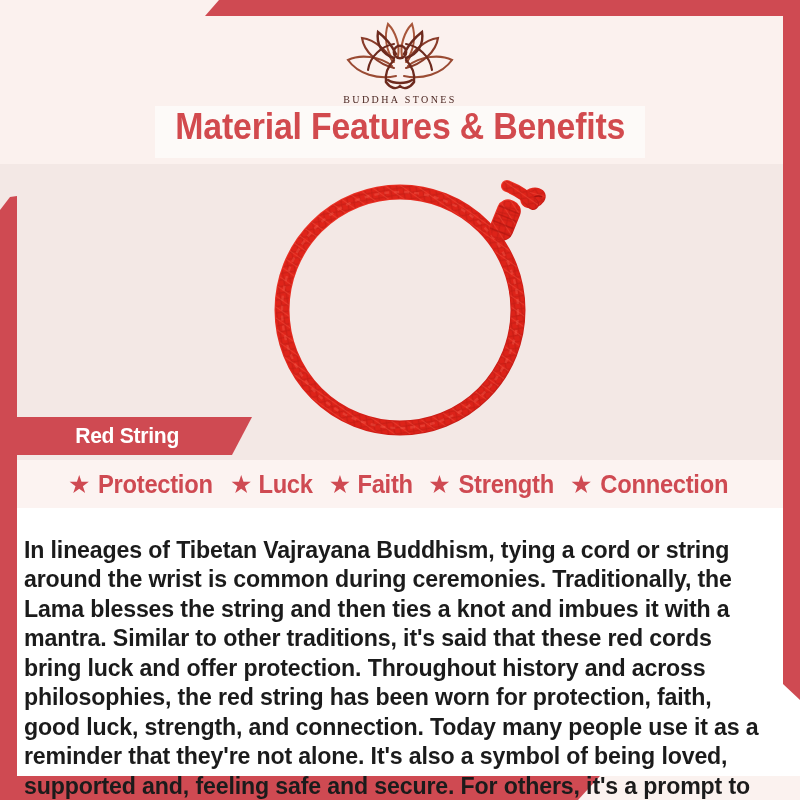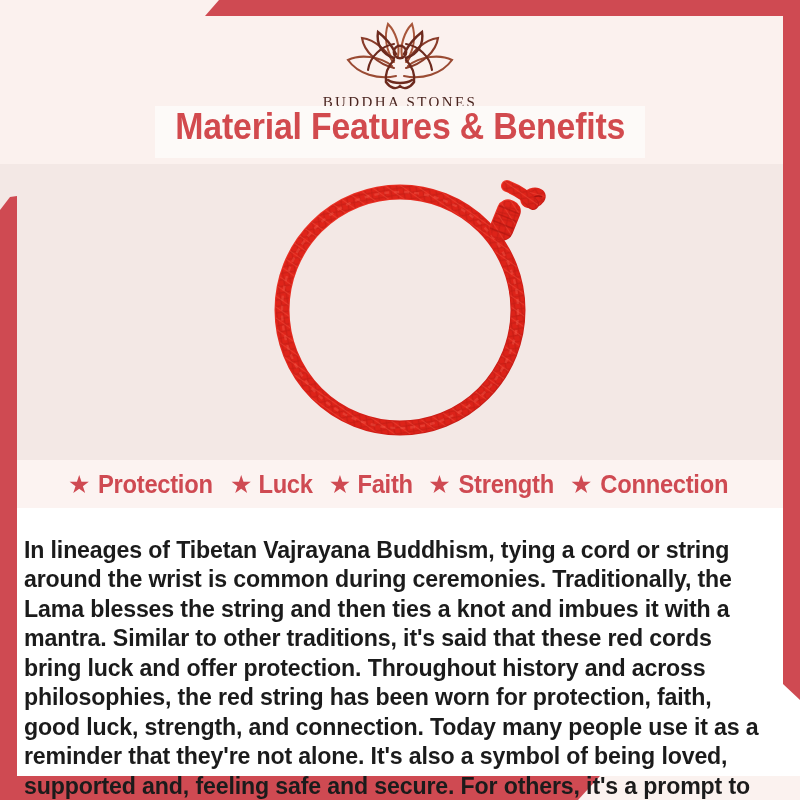--- a/index.html
+++ b/index.html
@@ -89,21 +89,21 @@
     text-align: center;
   }
   .logo-mark {
     display: block;
     margin: 4px auto 0;
   }
   .logo-wordmark {
     display: block;
     margin-top: 2px;
     font-family: "Liberation Serif", serif;
-    font-size: 15px;
+    font-size: 10px;
     letter-spacing: 2.4px;
     color: #4a2520;
     font-weight: 400;
   }
 
   
   .title-plate {
     position: absolute;
     left: 155px; top: 106px;
     width: 490px; height: 52px;
@@ -274,20 +274,23 @@
     <g transform="translate(288,28) rotate(-20)">
       <ellipse cx="0" cy="0" rx="13" ry="10" fill="url(#cordGrad)"></ellipse>
       <ellipse cx="0" cy="0" rx="12" ry="9" fill="url(#braid)" opacity="0.9"></ellipse>
       <path d="M-9 -3 C-3 3, 3 -4, 9 2" stroke="#a81410" stroke-width="1.6" fill="none"></path>
     </g>
 
     <path d="M262 16 C272 20, 282 26, 288 34" stroke="url(#cordGrad)" stroke-width="12" fill="none" stroke-linecap="round"></path>
     <path d="M262 16 C272 20, 282 26, 288 34" stroke="url(#braid)" stroke-width="10" fill="none" stroke-linecap="round" opacity="0.9"></path>
   </svg>
 
+  <div class="name-banner">
+    <span class="name-banner-text">Red String</span>
+  </div>
 
   <div class="benefits-row">
     <div class="benefit">
       <span class="benefit-star">★</span>
       <span class="benefit-label">Protection</span>
     </div>
     <div class="benefit">
       <span class="benefit-star">★</span>
       <span class="benefit-label">Luck</span>
     </div>

